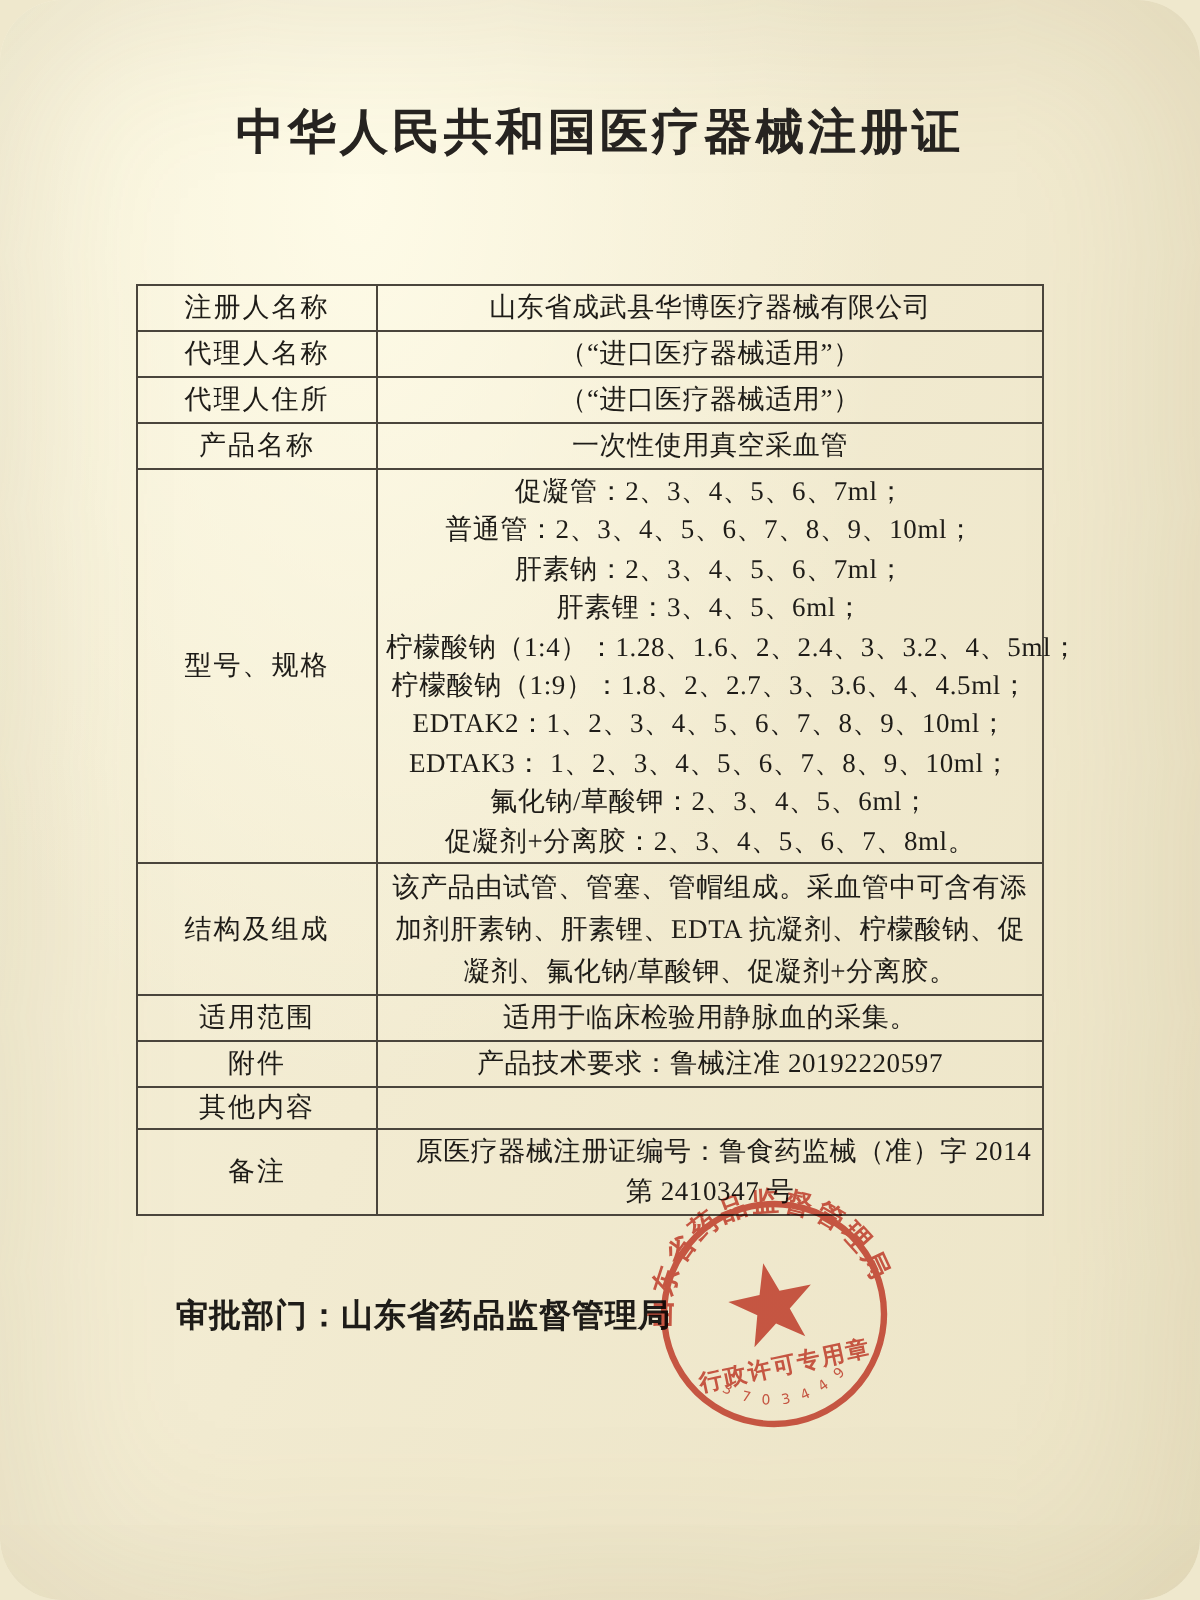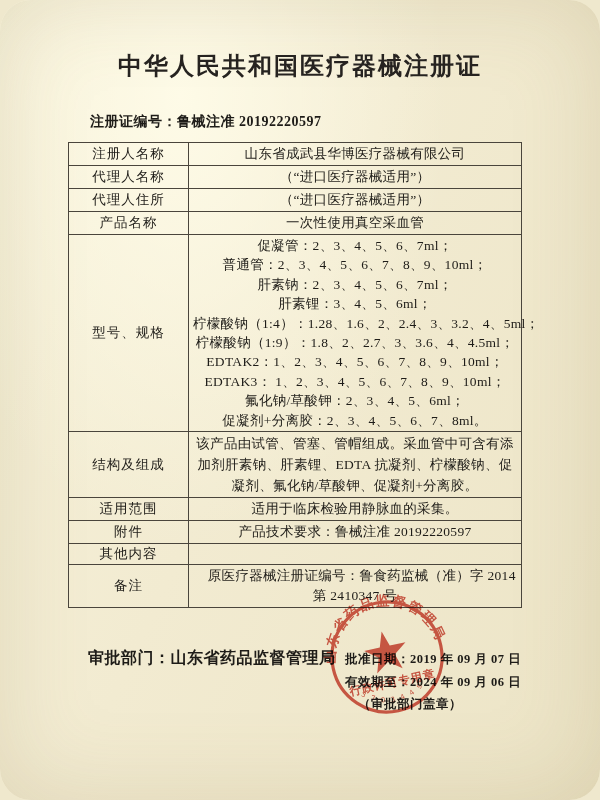--- a/index.html
+++ b/index.html
@@ -66,21 +66,20 @@
   }
   .seal svg{display:block;width:134px;height:134px;}
 </style>
 </head>
 <body>
 
 <div class="page">
 
   <div class="title">中华人民共和国医疗器械注册证</div>
 
-  <div class="regno"><span>注册证编号：</span><span>鲁械注准 20192220597</span></div>
 
   <table class="cert">
     <tbody>
         <tr class="r-single">
       <td class="lbl">注册人名称</td>
       <td class="val">山东省成武县华博医疗器械有限公司</td>
     </tr>
     <tr class="r-single">
       <td class="lbl">代理人名称</td>
       <td class="val">（“进口医疗器械适用”）</td>
@@ -126,25 +125,20 @@
     </tr>
     <tr class="r-remark">
       <td class="lbl">备注</td>
       <td class="val remark">原医疗器械注册证编号：鲁食药监械（准）字 2014 第 2410347 号</td>
     </tr>
   </tbody>
     </table>
 
   <div class="footer-left">审批部门：山东省药品监督管理局</div>
 
-  <div class="footer-right">
-    <div>批准日期：2019 年 09 月 07 日</div>
-    <div>有效期至：2024 年 09 月 06 日</div>
-    <div class="seal-note">（审批部门盖章）</div>
-  </div>
 
   <div class="seal">
     <svg viewBox="0 0 134 134" xmlns="http://www.w3.org/2000/svg">
       <defs>
         <path id="arcTop" d="M 15,67 A 52,52 0 0 1 119,67"></path>
         <path id="arcBottom" d="M 22,84 A 50,50 0 0 0 112,84"></path>
       </defs>
       <circle cx="67" cy="67" r="55" fill="none" stroke="#c93a2b" stroke-width="3.2"></circle>
       <polygon fill="#c93a2b" points="67,41 72.1,56.2 88.1,56.4 75.3,65.9 80.0,81.2 67,71.9 54.0,81.2 58.7,65.9 45.9,56.4 61.9,56.2"></polygon>
       <text font-size="13.5" fill="#c93a2b" font-family="'Liberation Serif','DejaVu Serif',serif" font-weight="bold" letter-spacing="2">

